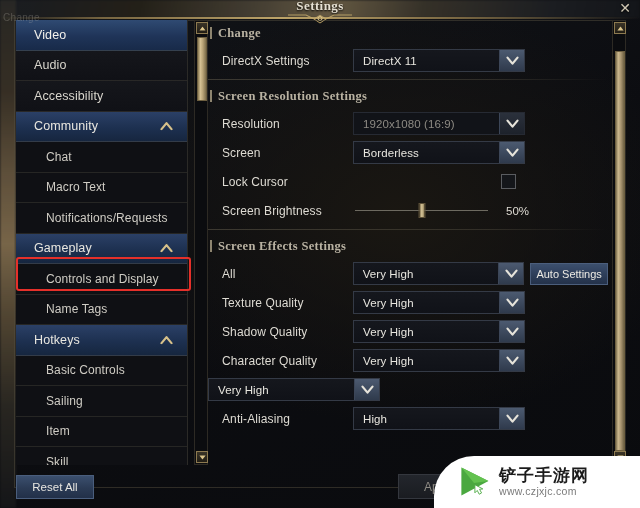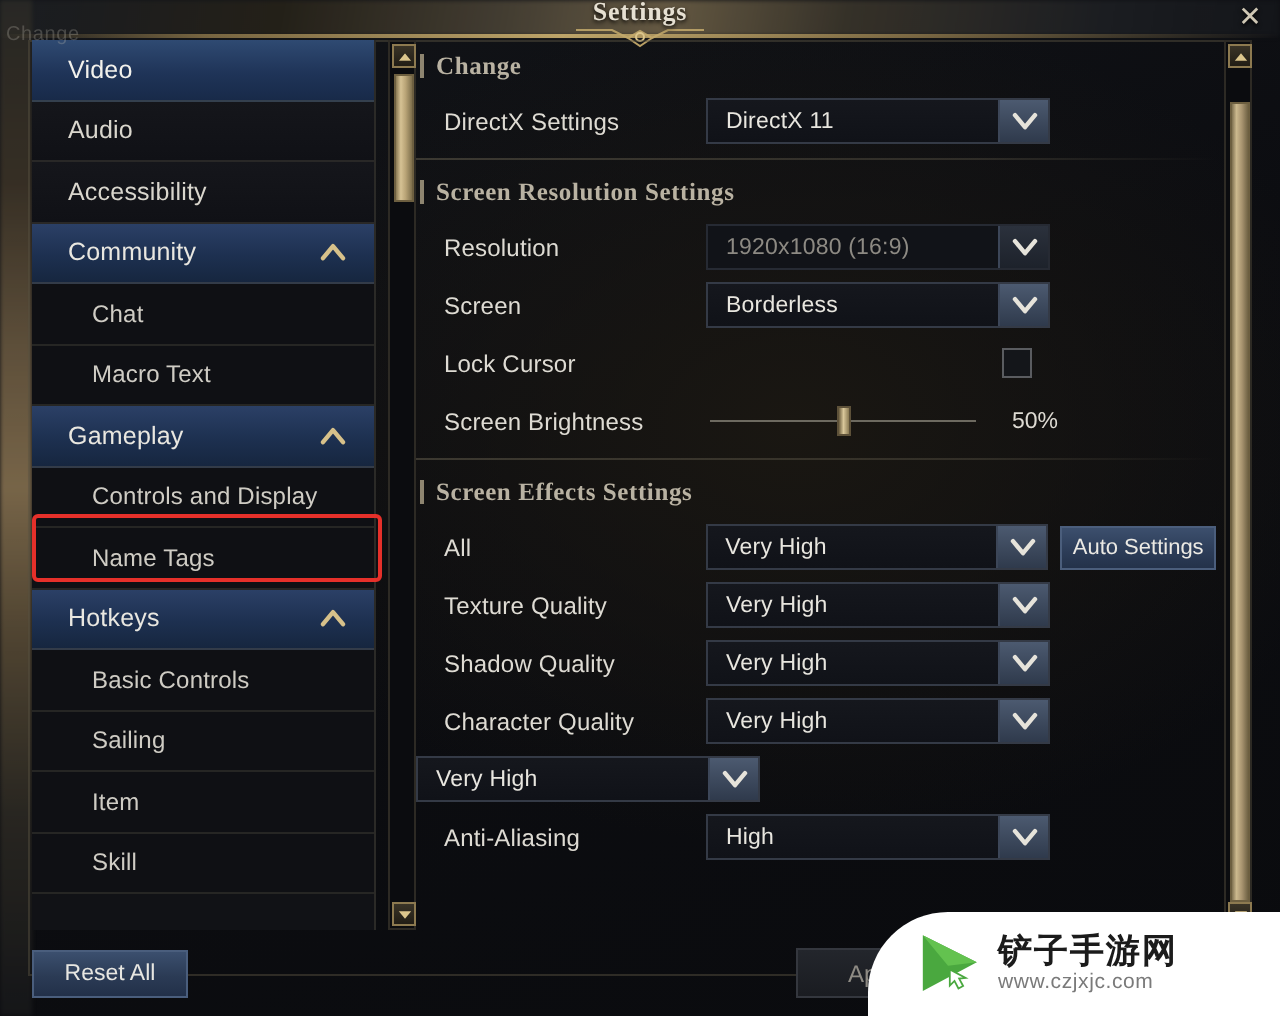--- a/index.html
+++ b/index.html
@@ -295,20 +295,23 @@
           <span>Community</span>
           <svg class="caret" viewBox="0 0 13 9">
             <path d="M1.5 7.6 L6.5 1.6 L11.5 7.6" fill="none" stroke="#d7c18a" stroke-width="2.2" stroke-linecap="round" stroke-linejoin="round"></path>
           </svg>
         </div>
         <div class="nav-item child">
           <span>Chat</span>
         </div>
         <div class="nav-item child">
           <span>Macro Text</span>
+        </div>
+        <div class="nav-item child">
+          <span>Notifications/Requests</span>
         </div>
         <div class="nav-item group">
           <span>Gameplay</span>
           <svg class="caret" viewBox="0 0 13 9">
             <path d="M1.5 7.6 L6.5 1.6 L11.5 7.6" fill="none" stroke="#d7c18a" stroke-width="2.2" stroke-linecap="round" stroke-linejoin="round"></path>
           </svg>
         </div>
         <div class="nav-item child">
           <span>Controls and Display</span>
         </div>

